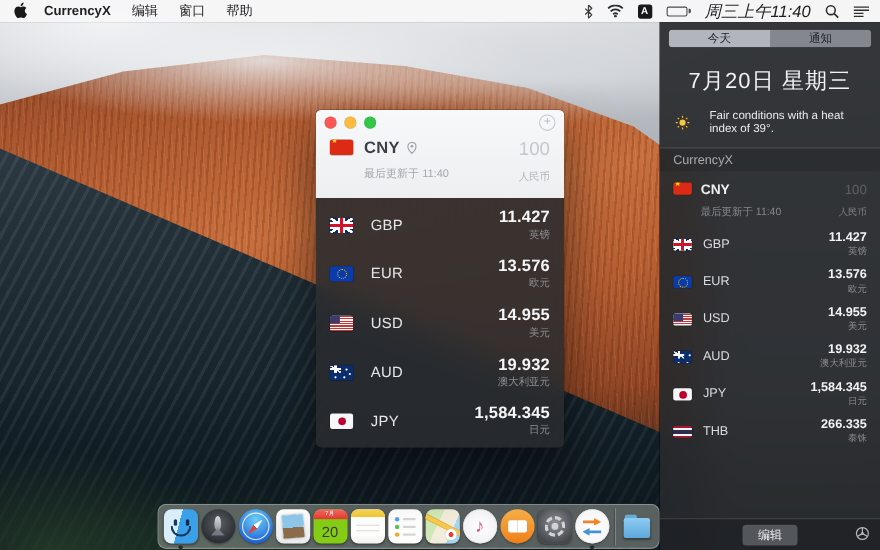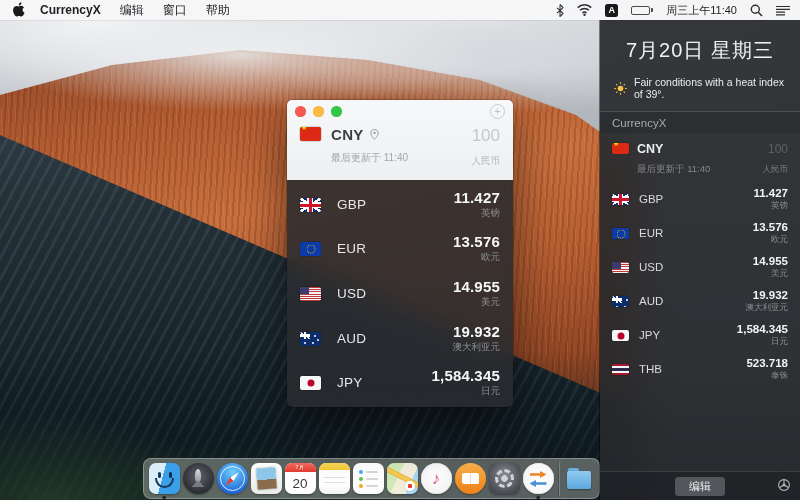--- a/index.html
+++ b/index.html
@@ -47,21 +47,21 @@
   .mb-app { font-weight:bold; margin-left:15px; }
   .mb-item { margin-left:19px; }
   .mb-right { margin-left:auto; display:flex; align-items:center; gap:13px; }
   .mb-right svg { display:block; }
   .input-badge { width:13px; height:13px; background:#19191b; color:#fff; border-radius:2.5px;
     font-size:9px; font-weight:bold; display:flex; align-items:center; justify-content:center; }
   .battery { display:flex; align-items:center; }
   .batt-body { width:19px; height:9px; border:1px solid #4a4a4c; border-radius:2px; padding:1px; }
   .batt-fill { width:10px; height:100%; background:#3c3c3e; border-radius:1px; }
   .batt-nub { width:2px; height:4px; background:#4a4a4c; border-radius:0 1px 1px 0; margin-left:1px; }
-  .mb-time { font-size:11px; }
+  .mb-time { font-size:15px;font-style:italic; }
 
   
   .window { position:absolute; left:287px; top:100px; width:226px; height:307px; z-index:30;
     border-radius:5px; overflow:hidden; display:flex; flex-direction:column;
     box-shadow:0 0 0 .5px rgba(0,0,0,.35), 0 20px 45px rgba(0,0,0,.5); }
   .win-header { height:80px; flex:none; position:relative;
     background:linear-gradient(180deg,#f7f8f9,#edeff1); }
   .traffic { position:absolute; top:6px; left:8px; display:flex; gap:7px; }
   .tl { width:11px; height:11px; border-radius:50%; box-shadow:inset 0 0 1px rgba(0,0,0,.25); }
   .add-btn { position:absolute; top:4px; right:8px; width:15px; height:15px; border-radius:50%;
@@ -123,21 +123,21 @@
     background:rgba(39,41,45,.92); backdrop-filter:blur(18px);
     box-shadow:-1px 0 0 rgba(0,0,0,.45); color:#dfe1e4; }
   .segmented { margin:7px 8px 0; height:16px; display:flex; border-radius:3.5px; overflow:hidden;
     font-size:10.5px; }
   .seg { flex:1; display:flex; align-items:center; justify-content:center; color:#212327; }
   .seg-on { background:#b2b6bc; }
   .seg-off { background:#84888e; }
   .date-block { padding:17px 14px 0;margin-left:12px; }
   .date-title { font-size:20px; color:#f0f2f4; letter-spacing:1px; font-weight:400; }
   .lunar-date { font-size:11.5px; color:#d2d4d7; margin-top:8px; }
-  .weather-row { display:flex; align-items:center; gap:7px; margin:12px 14px 0; font-size:10.5px; color:#e9ebed; }
+  .weather-row { display:flex; align-items:center; gap:18px; margin:12px 14px 0; font-size:10.5px; color:#e9ebed; }
   .nc-divider { height:1px; background:rgba(255,255,255,.13); margin-top:11px; }
   .widget-title { padding:5px 12px 4px; font-size:11.5px; color:#a8abaf; background:rgba(0,0,0,.12); }
   .w-base { display:flex; padding:9px 12px 6px; }
   .w-base-left { display:flex; gap:8px; }
   .w-base-code { font-size:12.5px; font-weight:600; color:#eceef0; }
   .w-base-updated { font-size:9.5px; color:#84878b; margin-top:7px; }
   .w-base-right { margin-left:auto; text-align:right; }
   .w-base-amount { font-size:12px; color:rgba(240,242,244,.22); }
   .w-base-name { font-size:8.5px; color:#7f8286; margin-top:8px; }
   .w-row { display:flex; align-items:center; padding:4.5px 12px; }
@@ -178,21 +178,21 @@
     background:#80848a; clip-path:polygon(0 100%,50% 0,100% 100%); opacity:.85; }
   .di-safari { border-radius:50%; background:radial-gradient(circle at 50% 30%,#6fd0f7,#1c63d8 78%); }
   .di-safari::before { content:""; position:absolute; inset:3px; border:1.5px solid rgba(255,255,255,.85); border-radius:50%; }
   .di-safari::after { content:""; position:absolute; left:50%; top:50%; width:5px; height:19px;
     transform:translate(-50%,-50%) rotate(45deg);
     background:linear-gradient(#fff 50%,#e8402f 50%);
     clip-path:polygon(50% 0,100% 50%,50% 100%,0 50%); }
   .di-preview { background:linear-gradient(#fdfdfd,#e9eaeb); }
   .di-preview::before { content:""; position:absolute; inset:5px 6px; transform:rotate(-5deg);
     background:linear-gradient(#8ec6ea 55%,#8a6b4a 55%); box-shadow:0 0 2px rgba(0,0,0,.4); }
-  .di-calendar { background:#ffffff; }
+  .di-calendar { background:#84cc16; }
   .cal-band { position:absolute; top:0; left:0; right:0; height:9px;
     background:linear-gradient(#f76b60,#e23a30); color:#fff; font-size:5px; line-height:9px;
     text-align:center; letter-spacing:.5px; }
   .cal-day { position:absolute; top:9px; left:0; right:0; bottom:0; display:flex;
     align-items:center; justify-content:center; font-size:13.5px; color:#3a3a3c; font-weight:400; }
   .di-notes { background:linear-gradient(#fefefe 0 72%,#f2f2f0); }
   .di-notes::before { content:""; position:absolute; top:0; left:0; right:0; height:7px;
     background:linear-gradient(#f8d85a,#f3c832); }
   .di-notes::after { content:""; position:absolute; top:14px; left:5px; right:5px; height:1px;
     background:#ddddda; box-shadow:0 5px 0 #ddddda; }
@@ -345,20 +345,24 @@
         <span class="rate-code">JPY</span>
         <span class="rate-right">
           <div class="rate-value">1,584.345</div>
           <div class="rate-name">日元</div>
         </span>
       </div>
     </div>
 </div>
 
 <div class="panel">
+  <div class="segmented">
+    <div class="seg seg-on">今天</div>
+    <div class="seg seg-off">通知</div>
+  </div>
   <div class="date-block">
     <div class="date-title">7月20日 星期三</div>
   </div>
   <div class="weather-row">
     <svg class="sun-icon" width="13" height="13" viewBox="0 0 14 14">
       <circle cx="7" cy="7" r="3" fill="#f6c643"></circle>
       <g stroke="#f6c643" stroke-width="1.1">
         <path d="M7 0.3 V2.2 M7 11.8 V13.7 M0.3 7 H2.2 M11.8 7 H13.7 M2.3 2.3 L3.6 3.6 M10.4 10.4 L11.7 11.7 M11.7 2.3 L10.4 3.6 M3.6 10.4 L2.3 11.7"></path>
       </g>
     </svg>
@@ -418,21 +422,21 @@
         <span class="w-code">JPY</span>
         <span class="w-right">
           <div class="w-value">1,584.345</div>
           <div class="w-name">日元</div>
         </span>
       </div>
       <div class="w-row">
         <span class="flag sm flag-th"></span>
         <span class="w-code">THB</span>
         <span class="w-right">
-          <div class="w-value">523.718</div>
+          <div class="w-value">266.335</div>
           <div class="w-name">泰铢</div>
         </span>
       </div>
     </div>
   <div class="panel-footer">
     <span class="edit-btn">编辑</span>
     <svg class="nc-gear" width="14" height="14" viewBox="0 0 14 14">
       <circle cx="7" cy="7" r="5.4" stroke="#b4b6ba" stroke-width="1.1" fill="none"></circle>
       <path d="M7 7 V1.8 M7 7 L11.5 9.6 M7 7 L2.5 9.6" stroke="#b4b6ba" stroke-width="1.1"></path>
       <circle cx="7" cy="7" r="1.4" fill="#b4b6ba"></circle>

